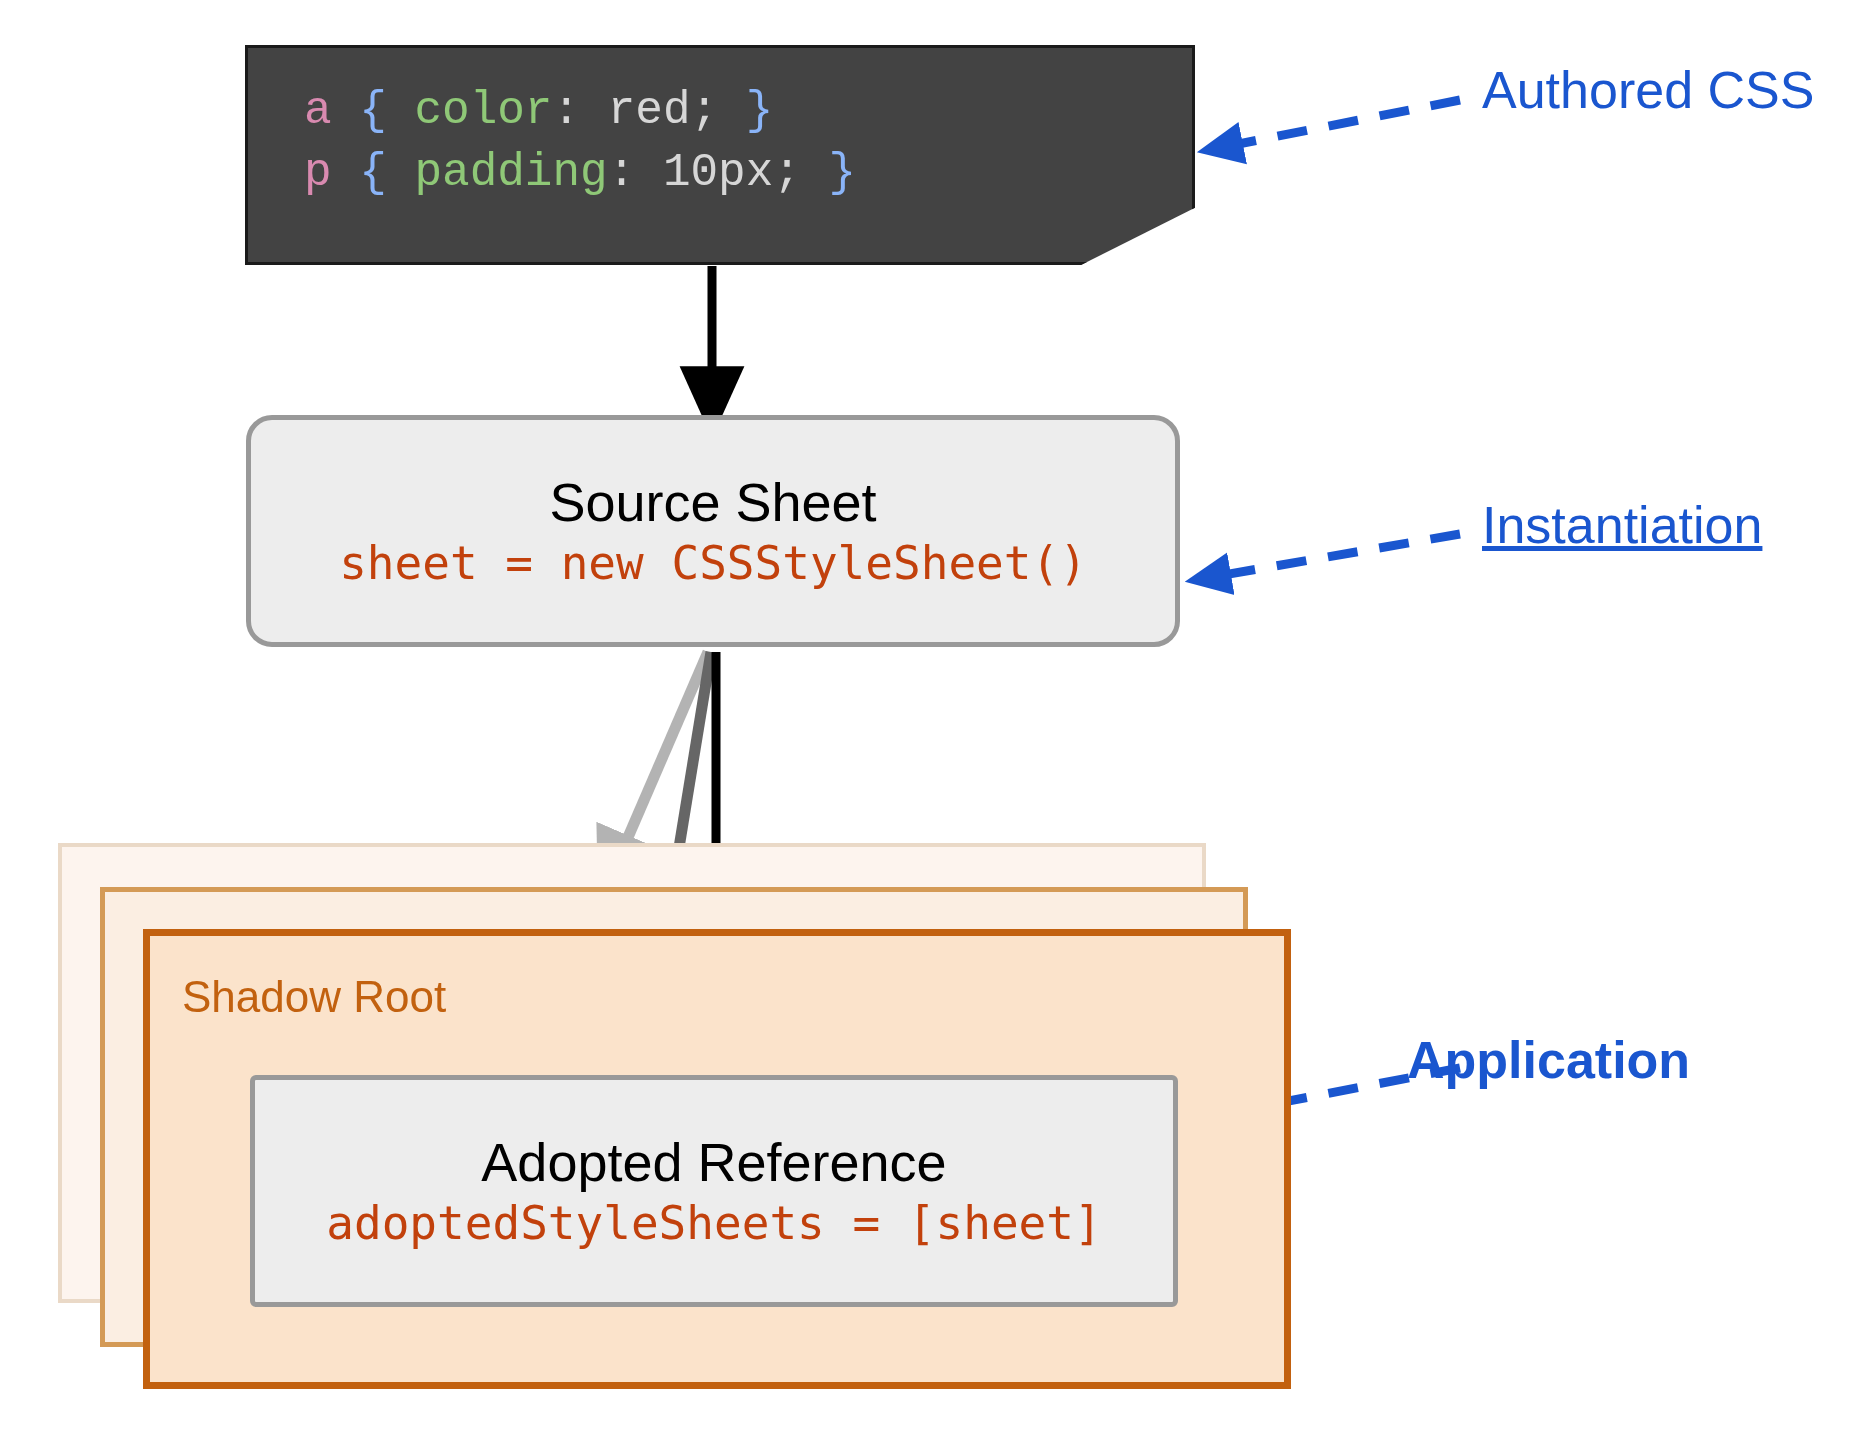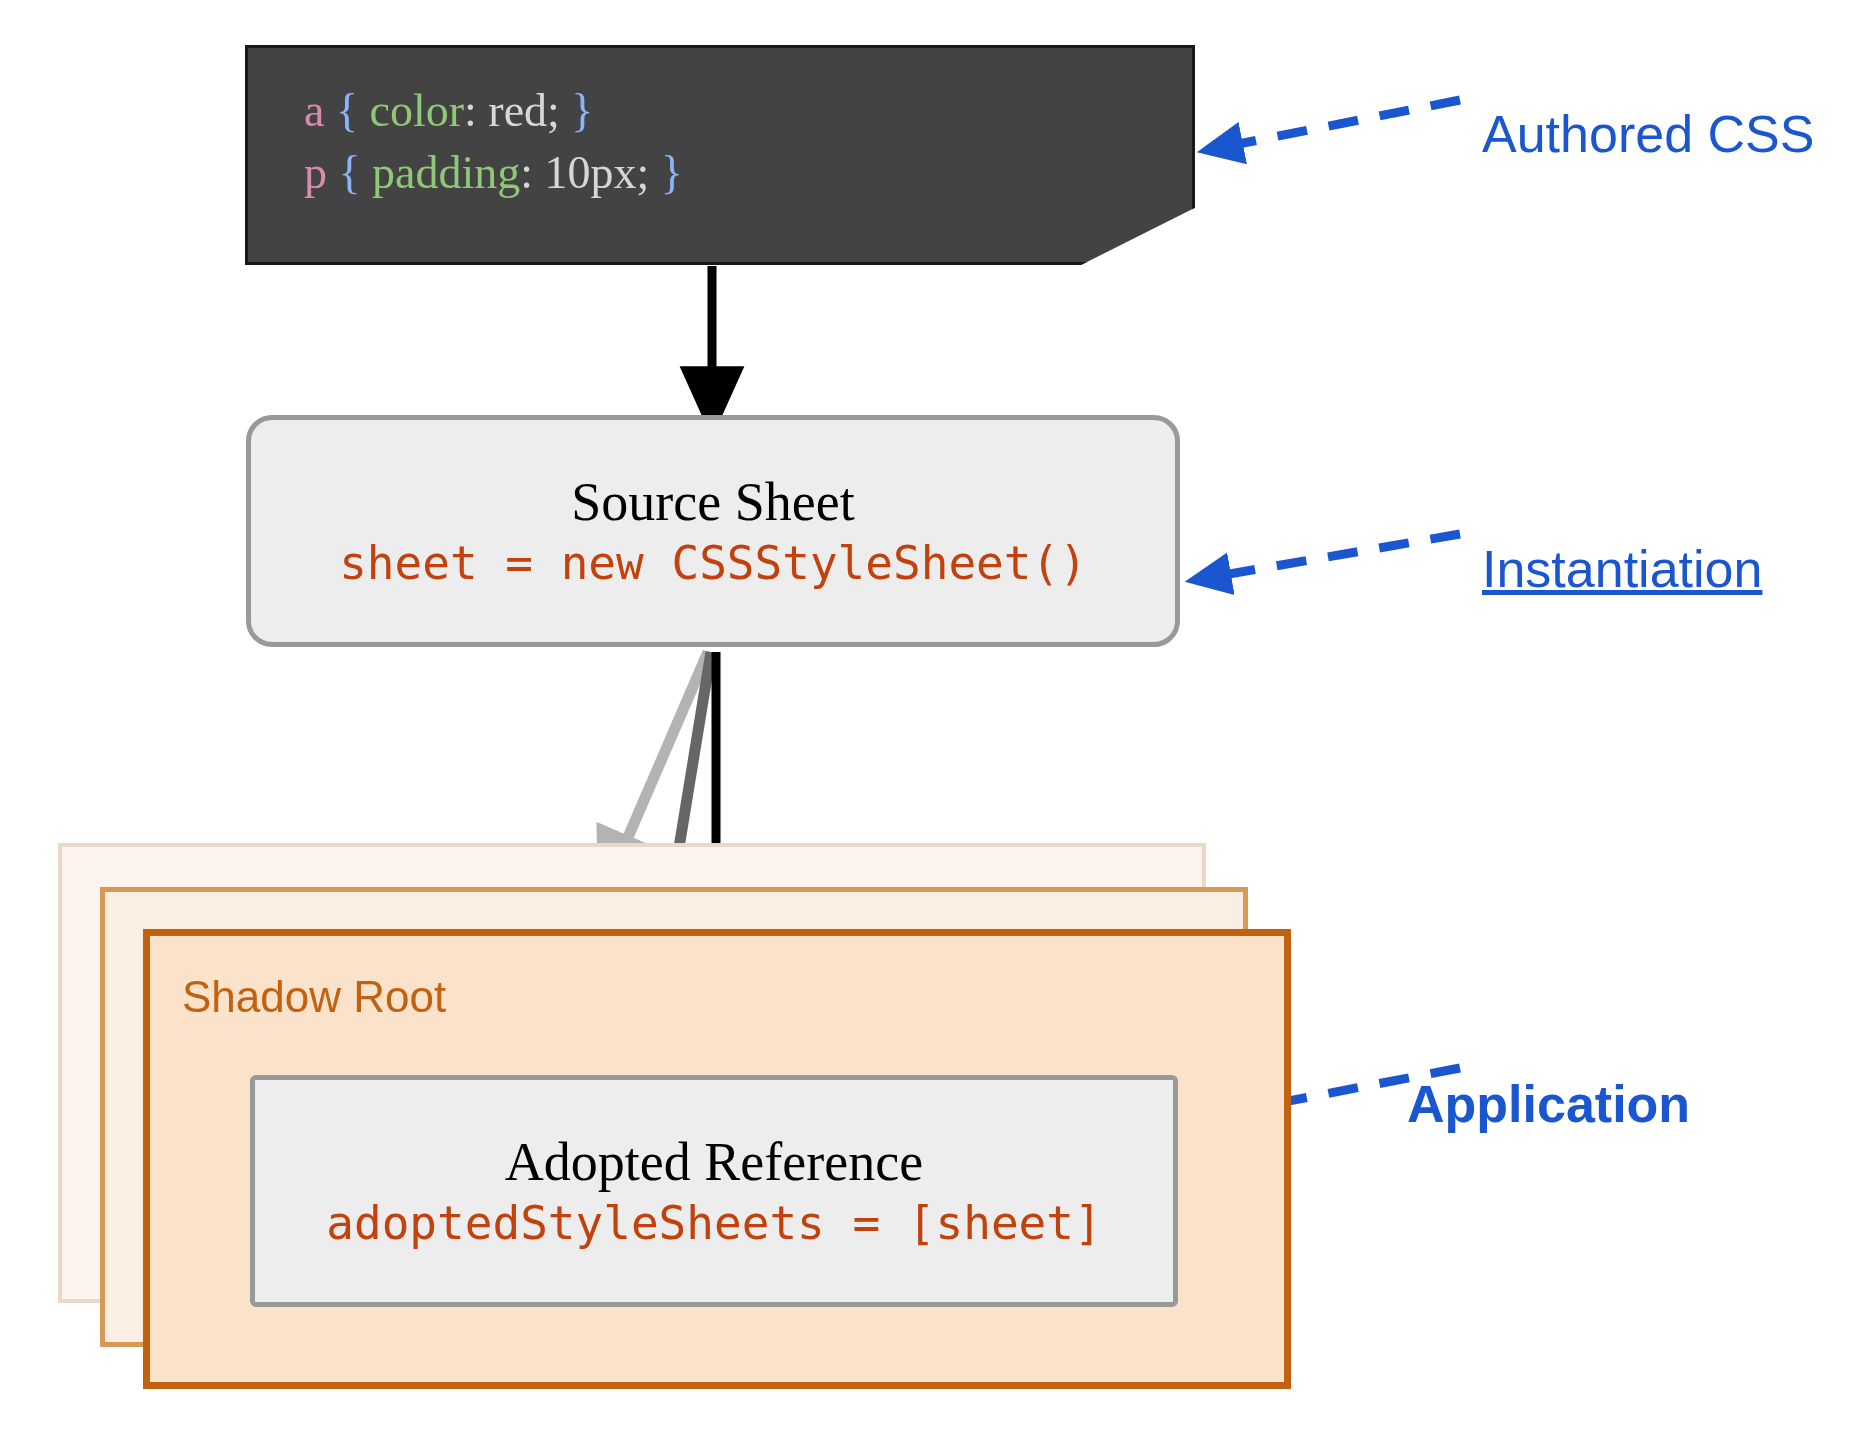--- a/index.html
+++ b/index.html
@@ -38,21 +38,21 @@
     border: 3px solid #1a1a1a;
     box-sizing: border-box;
     z-index: 3;
     
     clip-path: polygon(0 0, 100% 0, 100% 74%, 88% 100%, 0 100%);
   }
   .code-text {
     position: absolute;
     left: 56px;
     top: 32px;
-    font-family: Liberation Serif, serif;
+    font-family: Liberation Mono, monospace;
     font-size: 46px;
     line-height: 62px;
     white-space: pre;
     letter-spacing: 0px;
   }
   .tok-sel  { color: #d98ab0; }
   .tok-br   { color: #8ab4f8; }
   .tok-prop { color: #8fc877; }
   .tok-val  { color: #d6d6d6; }
 
@@ -62,21 +62,21 @@
     background: #ededed;
     border: 5px solid #999999;
     border-radius: 26px;
     box-sizing: border-box;
     display: flex;
     flex-direction: column;
     align-items: center;
     justify-content: center;
   }
   .proc-title {
-    font-family: Liberation Serif, serif;
+    font-family: Liberation Sans, sans-serif;
     font-size: 54px;
     color: #000000;
     line-height: 1.1;
     margin: 0 0 6px 0;
     text-align: center;
   }
   .proc-code {
     font-family: "DejaVu Sans Mono", "Liberation Mono", monospace;
     font-size: 46px;
     color: #c2410c;
@@ -146,21 +146,20 @@
   }
 
   
   .annot-label {
     position: absolute;
     font-family: "Liberation Sans", sans-serif;
     font-size: 52px;
     color: #1a56cf;
     white-space: nowrap;
     z-index: 8;
-    margin-top: 44px;
   }
   #annot-authored  { left: 1482px; top: 60px;  }
   #annot-instant   { left: 1482px; top: 495px; text-decoration: underline; }
   #annot-applic    { left: 1407px; top: 1030px; font-weight: bold; }
 </style>
 </head>
 <body>
 
 <div id="stage">
 

